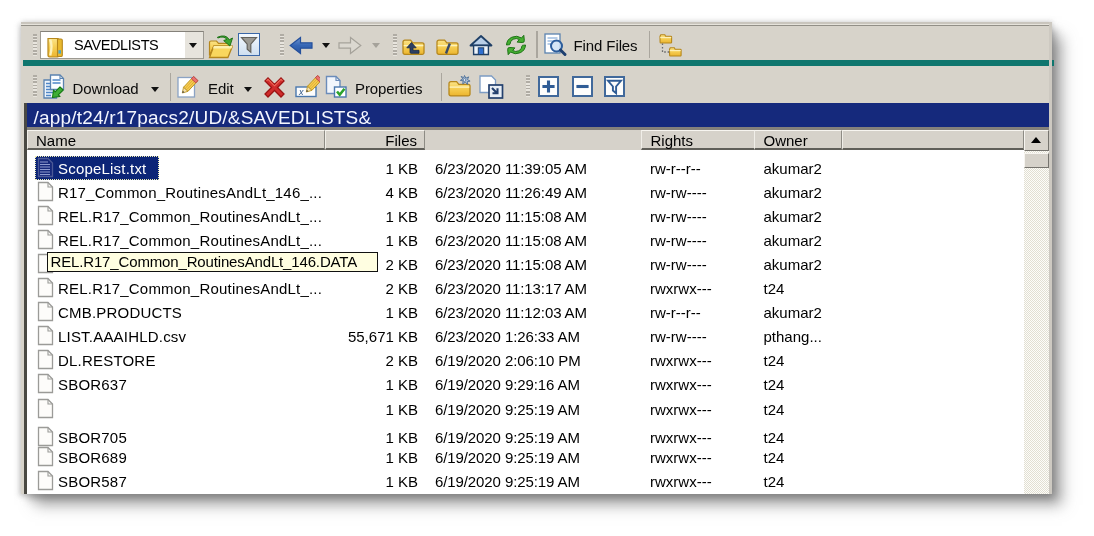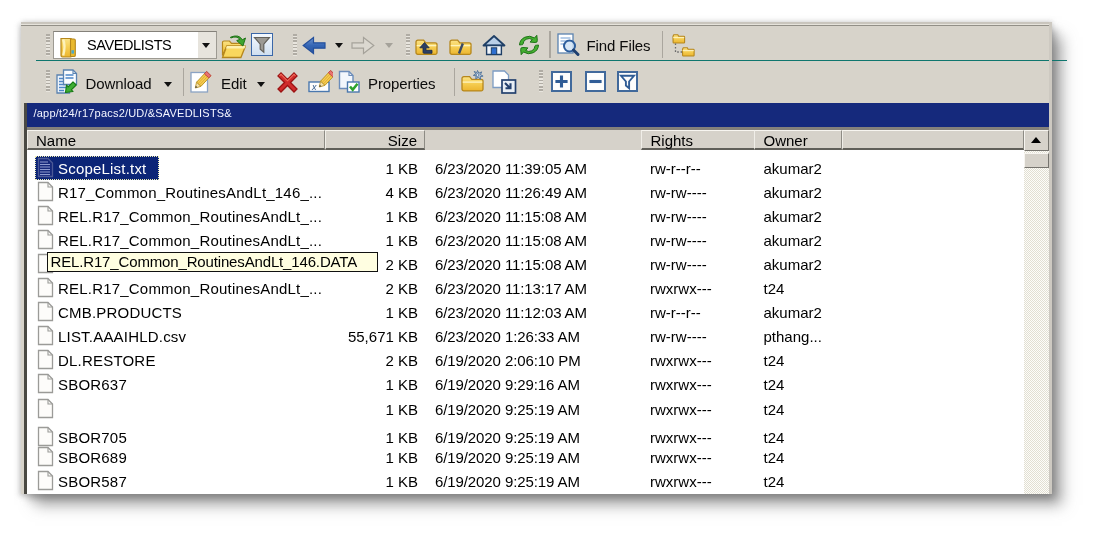--- a/index.html
+++ b/index.html
@@ -1,34 +1,34 @@
 <!DOCTYPE html>
 <html><head><meta charset="utf-8"><style>
 html,body{margin:0;padding:0;background:#fff;width:1094px;height:536px;overflow:hidden;}
 *{box-sizing:border-box;}
 body{font-family:"Liberation Sans",sans-serif;-webkit-font-smoothing:antialiased;}
 #win{position:absolute;left:21px;top:22px;width:1031px;height:472px;background:#d7d3ca;
  box-shadow:12px 13px 14px -2px rgba(100,100,100,.55), 5px 6px 8px -1px rgba(110,110,110,.45), -2px 2px 5px rgba(140,140,140,.38), 1px -2px 4px rgba(175,175,175,.25);}
 #win .topline1{position:absolute;left:0;top:0;width:100%;height:1.5px;background:#c9c5bd;}
 #win .topline2{position:absolute;left:0;top:1.5px;width:100%;height:1px;background:#e6e3db;}
 #win .topline3{position:absolute;left:0;top:2.5px;width:100%;height:1.5px;background:#928f87;}
-.tb{position:absolute;left:15px;width:100%;text-decoration:underline;}
+.tb{position:absolute;left:2px;width:100%;text-decoration:underline;}
 #tb1{top:4px;height:34px;}
-#tb2{top:38px;height:37px;border-top:1px solid #0f766e;}
+#tb2{top:38px;height:37px;border-top:6px solid #0f766e;}
 .grip{position:absolute;width:4px;background:repeating-linear-gradient(to bottom,#b0aca4 0 1.6px,#e8e5de 1.6px 3.2px);}
 .sep{position:absolute;width:1.5px;background:#aaa69e;}
 .tlabel{position:absolute;font-size:15px;color:#0b0b0b;letter-spacing:-0.1px;}
 .dda{position:absolute;width:0;height:0;border-left:4.5px solid transparent;border-right:4.5px solid transparent;border-top:5px solid #111;}
 .dda.gray{border-top-color:#a5a29a;}
 .ticon{position:absolute;}
 #combo{position:absolute;left:17px;top:5px;width:164px;height:28px;background:#fff;border:1px solid #9d9a92;border-top-color:#84817a;}
 #combo .ctext{position:absolute;left:33px;top:4.5px;font-size:14.5px;letter-spacing:-0.4px;color:#000;}
 #combo .cda{position:absolute;right:6px;top:11px;}
 #combo .cbtn{position:absolute;right:0;top:0;width:18px;height:26px;background:#e7e4dd;}
-#addr{position:absolute;left:3px;top:81px;width:1025px;height:24px;background:#15297c;color:#f4f6ff;font-size:11px;letter-spacing:0.2px;}
+#addr{position:absolute;left:3px;top:81px;width:1025px;height:24px;background:#15297c;color:#f4f6ff;font-size:19px;letter-spacing:0.2px;}
 #addr span{position:absolute;left:9.5px;top:3.5px;}
 #midline{position:absolute;left:3px;top:105px;width:1025px;height:3px;background:#84817b;}
 #hdr{position:absolute;left:5.5px;top:108px;width:997.5px;height:19.5px;background:#d6d2ca;}
 .hc{position:absolute;top:0;height:19.5px;background:#d6d2ca;border-top:1.5px solid #f7f5f0;border-left:1px solid #f0eee8;border-right:1.5px solid #8d8b84;border-bottom:2px solid #605f59;font-size:15px;color:#000;}
 .hc span{position:absolute;top:1px;}
 #list{position:absolute;left:5.5px;top:127.5px;width:997.5px;height:344.5px;background:#fff;overflow:hidden;}
 #leftborder{position:absolute;left:3px;top:81px;width:2.5px;height:391px;background:#4a4943;}
 #rightedge{position:absolute;right:0;top:0;width:3px;height:100%;background:#cdc9c1;}
 .row{position:absolute;left:0;width:997px;height:24px;font-size:15px;color:#000;}
 .row span{position:absolute;top:4px;white-space:pre;}
@@ -230,21 +230,21 @@
     </div>
  <div id="addr">
       <span>/app/t24/r17pacs2/UD/&amp;SAVEDLISTS&amp;</span>
     </div>
  <div id="midline"></div>
  <div id="hdr">
       <div class="hc" style="left:0px;width:298.5px">
         <span style="left:8.5px">Name</span>
       </div>
       <div class="hc" style="left:298.5px;width:100px">
-        <span style="right:7px">Size</span>
+        <span style="right:7px">Files</span>
       </div>
       <div class="hc" style="left:614.5px;width:116px">
         <span style="left:8.5px">Rights</span>
       </div>
       <div class="hc" style="left:727.5px;width:88px">
         <span style="left:8.5px">Owner</span>
       </div>
       <div class="hc" style="left:815.5px;width:182px"></div>
     </div>
  <div id="list">

